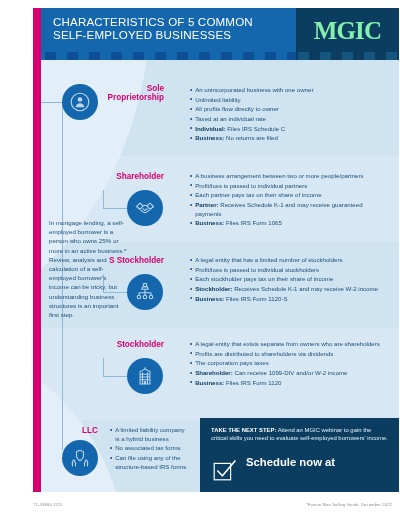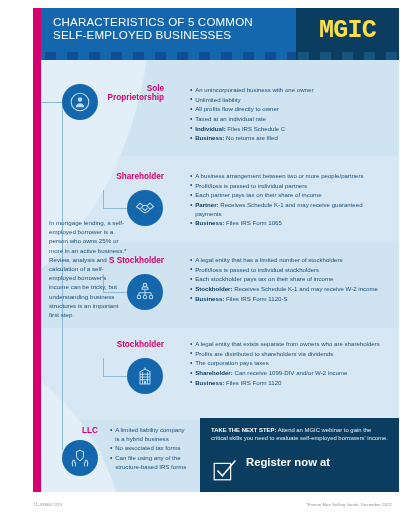--- a/index.html
+++ b/index.html
@@ -28,21 +28,21 @@
     position:absolute; left:12px; top:8px; width:215px;
     color:#ffffff; font-weight:normal; font-size:11.6px; line-height:12.8px;
     letter-spacing:0.15px; text-transform:uppercase;
   }
   .logo-block{
     position:absolute; left:296px; top:8px; width:103px; height:44px;
     background:#0a3d5f; z-index:6;
     display:flex; align-items:center; justify-content:center;
   }
   .logo-text{
-    color:#fde047; font-family:Liberation Mono, monospace;
+    color:#86efac; font-family:Liberation Serif, serif;
     font-size:25px; font-weight:bold; letter-spacing:-0.8px;
     line-height:25px;
   }
   
   .stripe-band{
     position:absolute; left:41px; top:52px; width:358px; height:8px;
     background:#1567ad; z-index:4; overflow:hidden;
   }
   .stripe-band .sq{
     position:absolute; top:0; width:11px; height:8px; background:#0d4f94;
@@ -307,20 +307,20 @@
       <b>TAKE THE NEXT STEP:</b>
       <span>Attend an MGIC webinar to gain the critical skills you need to evaluate self-employed borrowers' income.</span>
     </div>
     <div class="cta-check">
       <svg viewBox="0 0 26 26" fill="none" stroke="#ffffff" stroke-width="1.2">
         <rect x="2.2" y="6.4" width="16.4" height="16.4"></rect>
         <path d="M5.4 13.6 10.4 18.8 23.4 3.6" stroke-width="1.5"></path>
       </svg>
     </div>
     <div class="cta-reg">
-      <div>Register now at</div>
+      <div>Schedule now at</div>
     </div>
   </div>
 
   <div class="foot-left">71-43866 2/23</div>
   <div class="foot-right">*Fannie Mae Selling Guide, December 2022</div>
 
 </div>
 
 </body></html>

